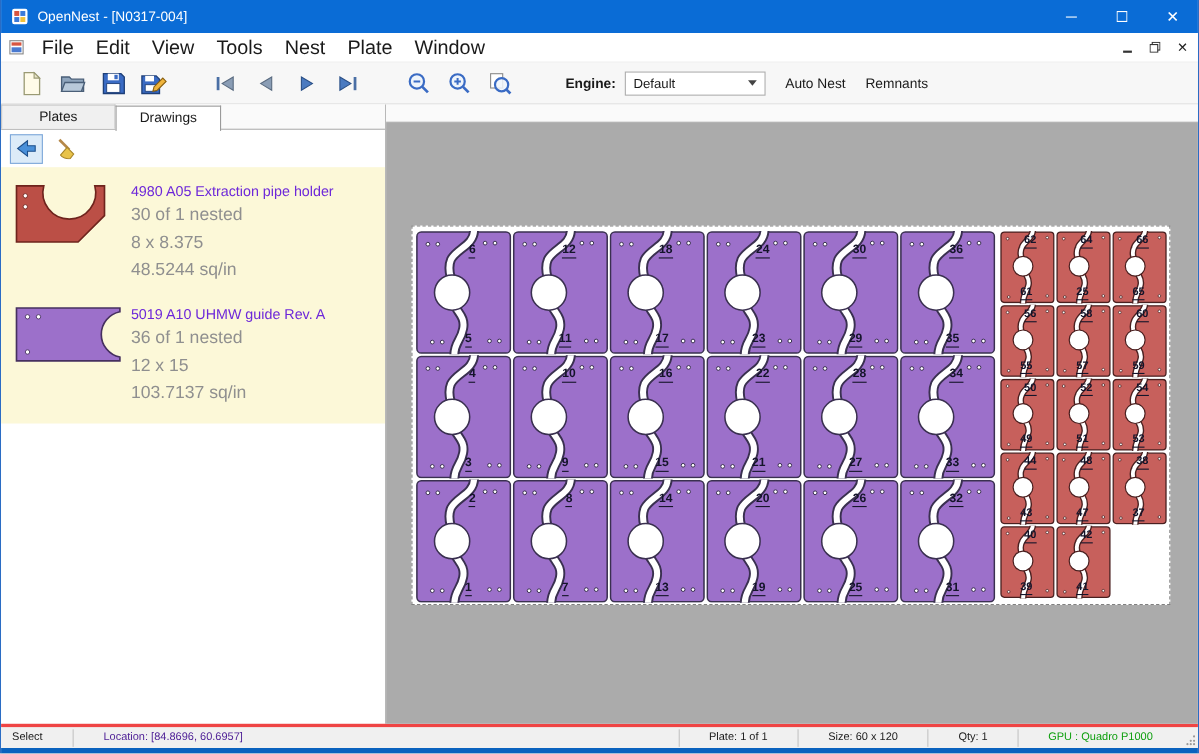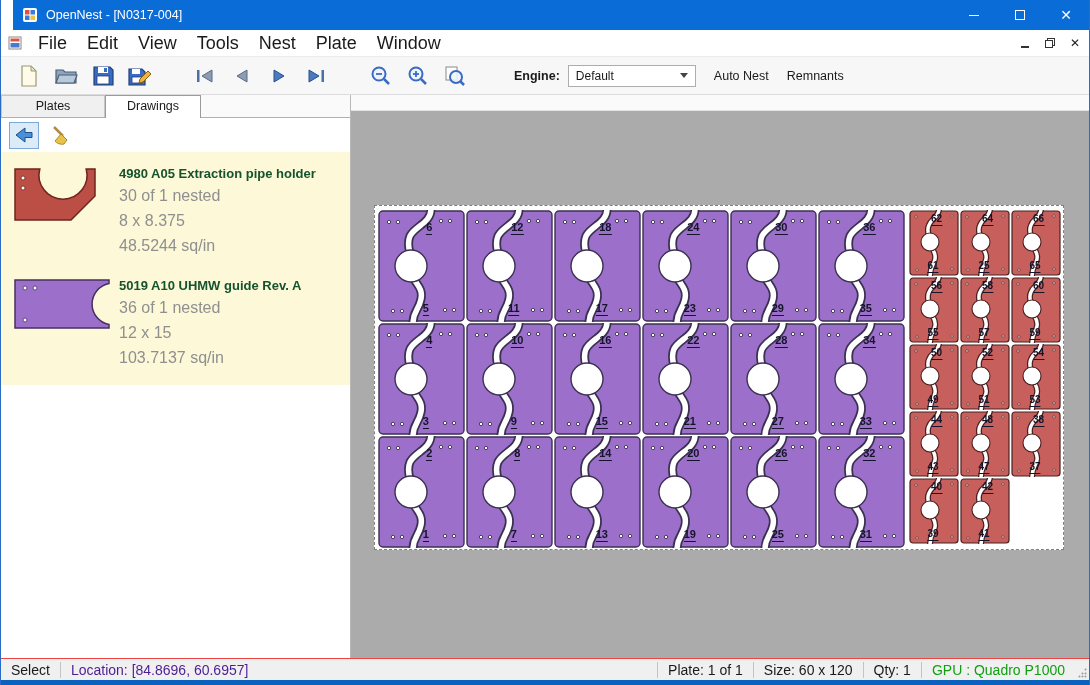--- a/index.html
+++ b/index.html
@@ -3,21 +3,21 @@
 <meta charset="utf-8">
 <style>
   * { margin:0; padding:0; box-sizing:border-box; }
   html,body { width:1090px; height:685px; overflow:hidden; }
   body { font-family:"Liberation Sans","DejaVu Sans",sans-serif; font-size:12px; color:#1a1a1a; background:#fff; user-select:none; }
 
   .window { width:1090px; height:685px; display:flex; flex-direction:column;
             border-left:1px solid #2a6cc4; border-right:1px solid #2a6cc4; background:#fff; }
 
   
-  .titlebar { height:30px; background:#0a6cd6; display:flex; align-items:center; color:#fff; flex:0 0 auto;margin-left:12px; }
+  .titlebar { height:30px; background:#0a6cd6; display:flex; align-items:center; color:#fff; flex:0 0 auto; }
   .app-icon { margin:0 8px 0 9px; display:flex; }
   .window-title { font-size:12.5px; }
   .tb-spacer { flex:1; }
   .tb-btn { width:46px; height:30px; display:flex; align-items:center; justify-content:center; cursor:pointer; }
   .tb-min-bar { display:inline-block; width:10px; height:1px; background:#fff; }
   .tb-close-glyph { font-size:14px; line-height:1; }
 
   
   .menubar { height:27px; background:#fff; display:flex; align-items:center; border-bottom:1px solid #ececec; flex:0 0 auto; }
   .mdi-doc { margin:0 6px 0 7px; display:flex; }
@@ -35,32 +35,32 @@
   .combo { margin-left:8px; width:128px; height:22px; background:#fff; border:1px solid #adadad; display:flex; align-items:center; padding-left:7px; cursor:pointer; position:relative; }
   .combo-text { font-size:12px; flex:1; }
   .combo-arrow { width:0; height:0; border-left:4px solid transparent; border-right:4px solid transparent; border-top:5px solid #444; margin-right:7px; }
   .flat-btn { background:transparent; border:none; font-family:inherit; font-size:12.5px; margin-left:18px; cursor:pointer; color:#1a1a1a; }
 
   
   .content { flex:1; display:flex; min-height:0; }
 
   
   .sidebar { width:350px; border-right:1px solid #b8b8b8; display:flex; flex-direction:column; background:#fff; flex:0 0 auto; }
-  .tabstrip { height:23px; background:#fafafa; border-bottom:1px solid #b0b0b0; display:flex; align-items:flex-end; flex:0 0 auto; }
+  .tabstrip { height:23px; background:#fafafa; border-bottom:1px solid #b0b0b0; display:flex; align-items:center; flex:0 0 auto; }
   .tab { padding:3px 0 4px; width:104px; text-align:center; font-size:12.5px; background:#f0f0f0; border:1px solid #c6c6c6; border-bottom:none; height:22px; cursor:pointer; }
   .tab.active { background:#fff; border-color:#9a9a9a; height:23px; position:relative; top:1px; width:96px; z-index:2; }
   .side-toolbar { height:34px; display:flex; align-items:center; padding-left:8px; gap:6px; flex:0 0 auto; }
   .side-btn { width:30px; height:27px; border:1px solid transparent; background:transparent; display:flex; align-items:center; justify-content:center; cursor:pointer; }
   .side-btn.boxed { border-color:#7da7d9; background:#dcebf8; }
 
   .drawing-list { background:#fcf8d8; padding:4px 0; }
   .drawing-item { display:flex; padding:8px 8px 10px 10px; cursor:pointer; }
   .thumb { width:108px; flex:0 0 auto; display:flex; align-items:flex-start; }
   .meta { flex:1; padding-top:2px; }
-  .dname { font-weight:bold; font-size:13px; color:#14532d; margin-bottom:3px; }
+  .dname { font-weight:normal; font-size:13px; color:#6d28d9; margin-bottom:3px; }
   .dsub { color:#8f8f8f; font-size:16px; line-height:1.55; }
 
   
   .canvas { flex:1; display:flex; flex-direction:column; min-width:0; }
   .canvas-strip { height:16px; background:#fafafa; border-bottom:1px solid #e2e2e2; flex:0 0 auto; }
   .canvas-main { flex:1; background:#ababab; position:relative; overflow:hidden; }
   .plate { position:absolute; left:23px; top:94px; width:690px; height:345px; background:#fff; border:1px dashed #808080; }
 
   .purple-grid { position:absolute; left:3px; top:4px; display:grid; grid-template-columns:repeat(6,87px); gap:1px; }
   .red-grid { position:absolute; left:534px; top:4px; display:grid; grid-template-columns:repeat(3,50px); gap:1px; }
@@ -69,21 +69,21 @@
   .part-svg { position:absolute; left:0; top:0; width:100%; height:100%; }
   .num { position:absolute; transform:translateX(-50%); font-weight:bold; color:#14142a; border-bottom:1px solid #14142a; line-height:1; padding-bottom:1px; }
   .pcell .num { font-size:11px; }
   .pcell .num.top { left:59%; top:12px; }
   .pcell .num.bot { left:55%; bottom:6px; }
   .rcell .num { font-size:10px; }
   .rcell .num.top { left:55%; top:4px; }
   .rcell .num.bot { left:48%; bottom:3px; }
 
   
-  .statusbar { height:22px; background:#f0f0f0; border-top:1px solid #ef4444; display:flex; align-items:center; font-size:14px; flex:0 0 auto; }
+  .statusbar { height:22px; background:#f0f0f0; border-top:3px solid #ef4444; display:flex; align-items:center; font-size:10px; flex:0 0 auto;gap:17px; }
   .sb-cell { padding:0 10px; white-space:nowrap; }
   .sb-mode { min-width:48px; }
   .sb-loc { color:#4c1d95; }
   .sb-sep { width:1px; height:16px; background:#c4c4c4; flex:0 0 auto; }
   .sb-flex { flex:1; }
   .sb-grip { width:14px; height:100%; display:flex; align-items:flex-end; justify-content:flex-end; padding:0 2px 2px 0; cursor:nwse-resize; }
 
   .window-bottom-edge { height:5px; background:#0a62be; flex:0 0 auto; }
 </style>
 </head>

